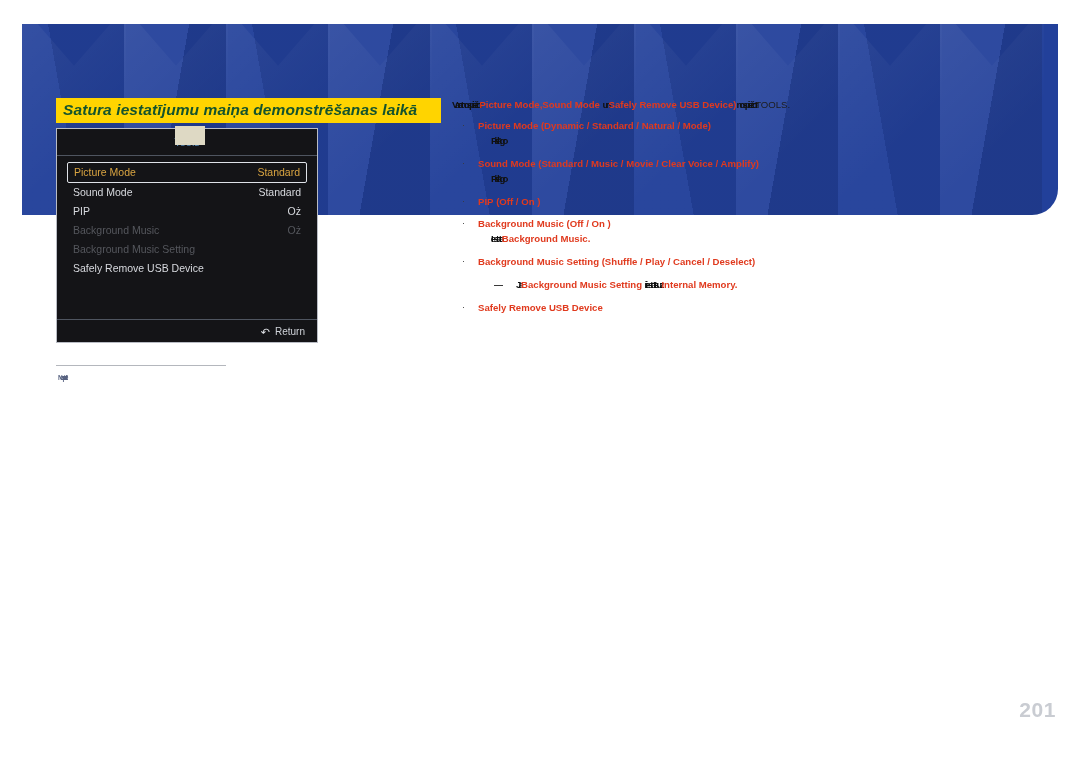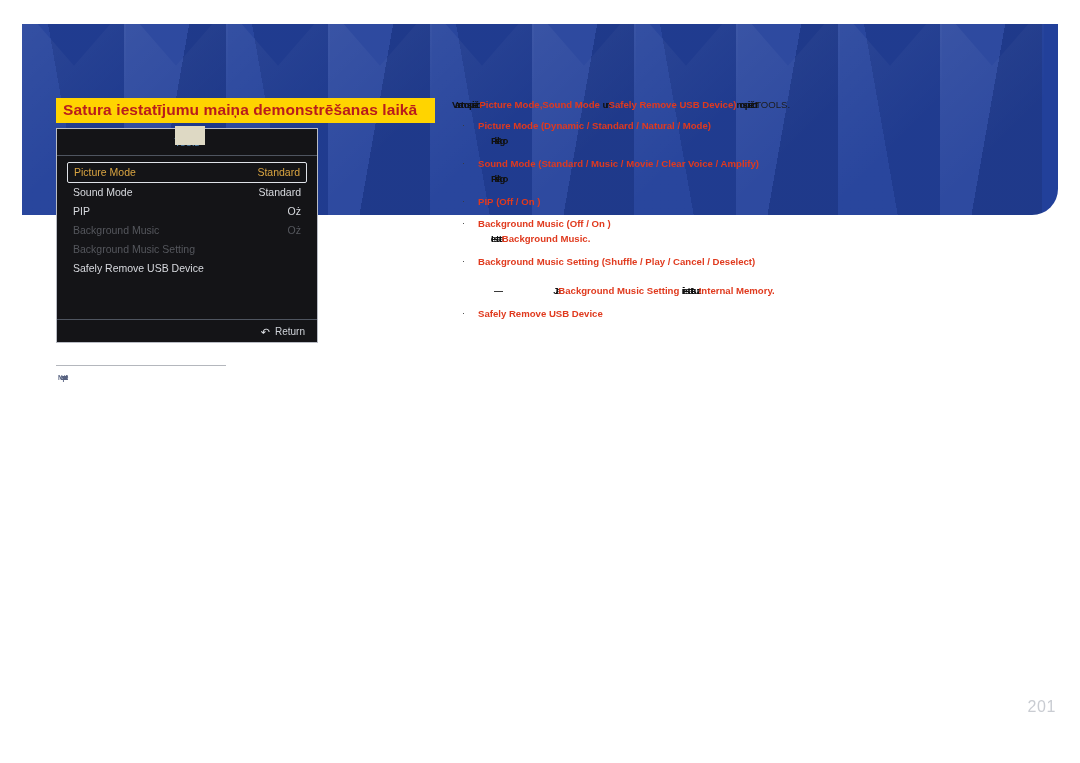--- a/index.html
+++ b/index.html
@@ -28,26 +28,27 @@
   }
   .band .chev{
     position:absolute;top:-18px;width:104px;height:230px;
     background:linear-gradient(135deg,rgba(255,255,255,.06),rgba(255,255,255,0) 60%);
     clip-path:polygon(0 0,50% 26%,100% 0,100% 100%,50% 74%,0 100%);
   }
 
   
   .heading{
     position:absolute;left:56px;top:98px;
-    background:#ffd400;color:#b91c1c;
+    background:#ffd400;color:#14532d;
     font-weight:bold;font-size:15.5px;
-    padding:3px 18px 4px 7px;
+    padding:3px 24px 4px 7px;
     letter-spacing:.1px;
     white-space:nowrap;
     line-height:1.15;
+    font-style:italic;
   }
 
   
   .osd{
     position:absolute;left:56px;top:128px;width:262px;height:215px;
     background:#141417;
     border:1px solid #b9bcc4;
     box-sizing:border-box;
     color:#d7d9de;
   }
@@ -102,30 +103,30 @@
   .blk{color:#111111;font-weight:bold;letter-spacing:-2.8px;}
   .blk2{color:#111111;letter-spacing:-2.9px;font-weight:bold;}
   .red{color:#e03a1e;font-weight:bold;}
   .dark{color:#1c1c1c;}
   .bullets{margin:0;padding:0;list-style:none;}
   .bul{position:relative;padding-left:26px;margin-bottom:9px;}
   .bul .dot{
     position:absolute;left:10px;top:0;color:#3a3a3a;font-size:9px;
   }
   .sub{padding-left:13px;margin-top:1px;}
-  .dashrow{position:relative;padding-left:38px;margin:15px 0 9px 0;text-align:center;}
+  .dashrow{position:relative;padding-left:38px;margin:9px 0 9px 0;}
   .dashrow .dsh{
     position:absolute;left:16px;top:7px;width:9px;height:0;
     border-top:1px solid #3a3a3a;
   }
 
   
   .pageno{
     position:absolute;right:24px;top:698px;
-    font-size:16px;color:#c9ccd2;letter-spacing:.6px;
+    font-size:21px;color:#c9ccd2;letter-spacing:.6px;font-weight:bold;
   }
 </style>
 </head>
 <body>
 
 <div class="band">
   <div class="facets">
     <span style="left:0px"></span>
       <span style="left:102px"></span>
       <span style="left:204px"></span>

